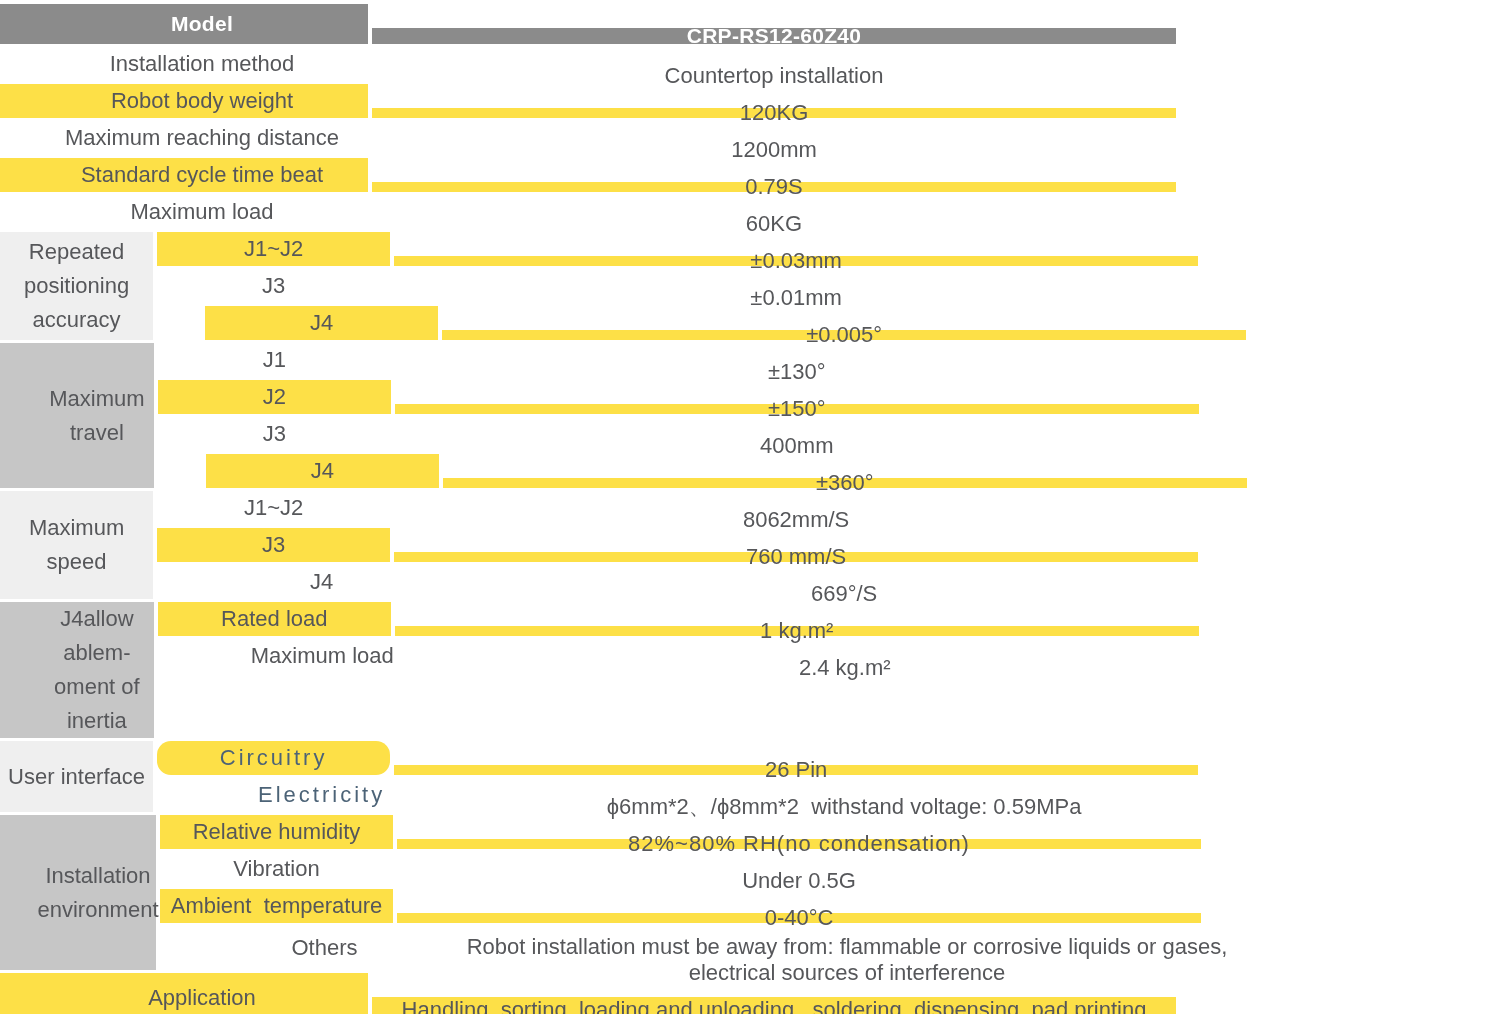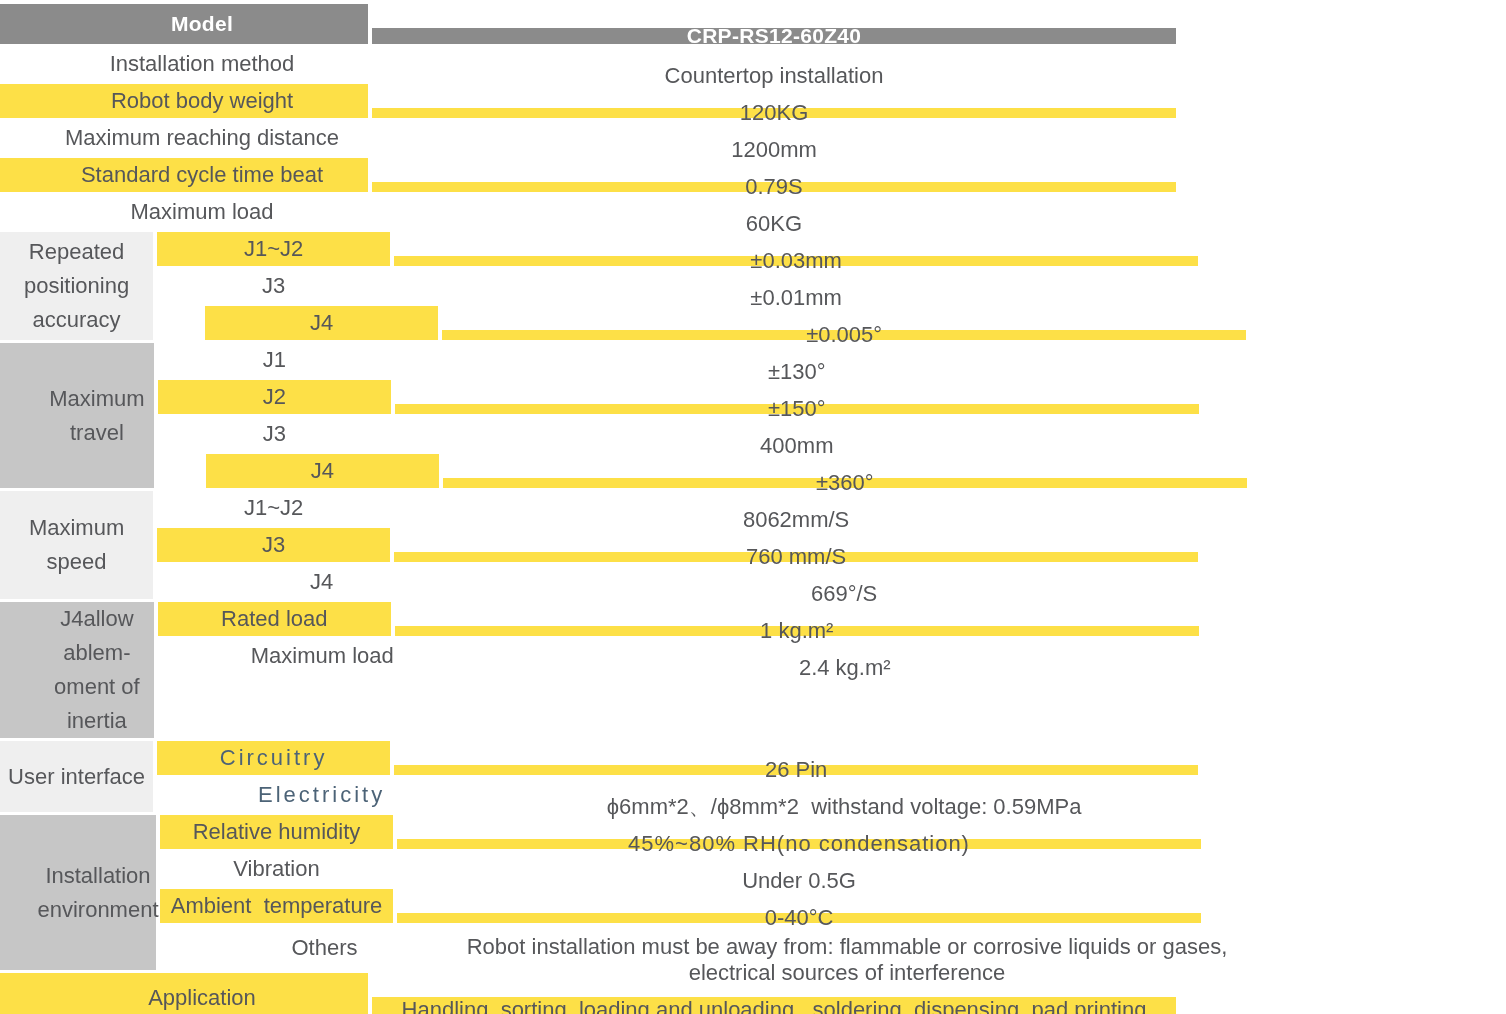--- a/index.html
+++ b/index.html
@@ -39,21 +39,21 @@
   .cat {
     width:156px; margin-right:4px;
     line-height:34px; white-space:pre-line;
   }
   .cat-light { background:#efefef; }
   .cat-dark  { background:#c6c6c6;padding-left:40px; }
   .sec-rows { display:flex; flex-direction:column; width:1190px; }
   .sec-rows .t-row:last-child { margin-bottom:0;padding-left:48px; }
   .sub { width:233px; margin-right:4px; }
 
-  .accent { color:#4c6377; letter-spacing:3px; }
+  .accent { color:#4c6377; letter-spacing:3px;border-radius:14px; }
   .sp { letter-spacing:1px; }
 </style>
 </head>
 <body>
 
 <div class="page">
   <div class="spec-table">
 
     <div class="t-row h40">
       <div class="cell lbl-m bg-head head-cell">Model</div>
@@ -170,21 +170,21 @@
         </div>
       </div>
     </div>
 
     <div class="sec">
       <div class="cell cat cat-dark">Installation
 environment</div>
       <div class="sec-rows">
         <div class="t-row h34">
           <div class="cell sub bg-row">Relative humidity</div>
-          <div class="cell val bg-row sp">45%~80% RH(no condensation)</div>
+          <div class="cell val bg-row sp">82%~80% RH(no condensation)</div>
         </div>
         <div class="t-row h34">
           <div class="cell sub">Vibration</div>
           <div class="cell val">Under 0.5G</div>
         </div>
         <div class="t-row h34">
           <div class="cell sub bg-row">Ambient  temperature</div>
           <div class="cell val bg-row">0-40°C</div>
         </div>
         <div class="t-row h44">

